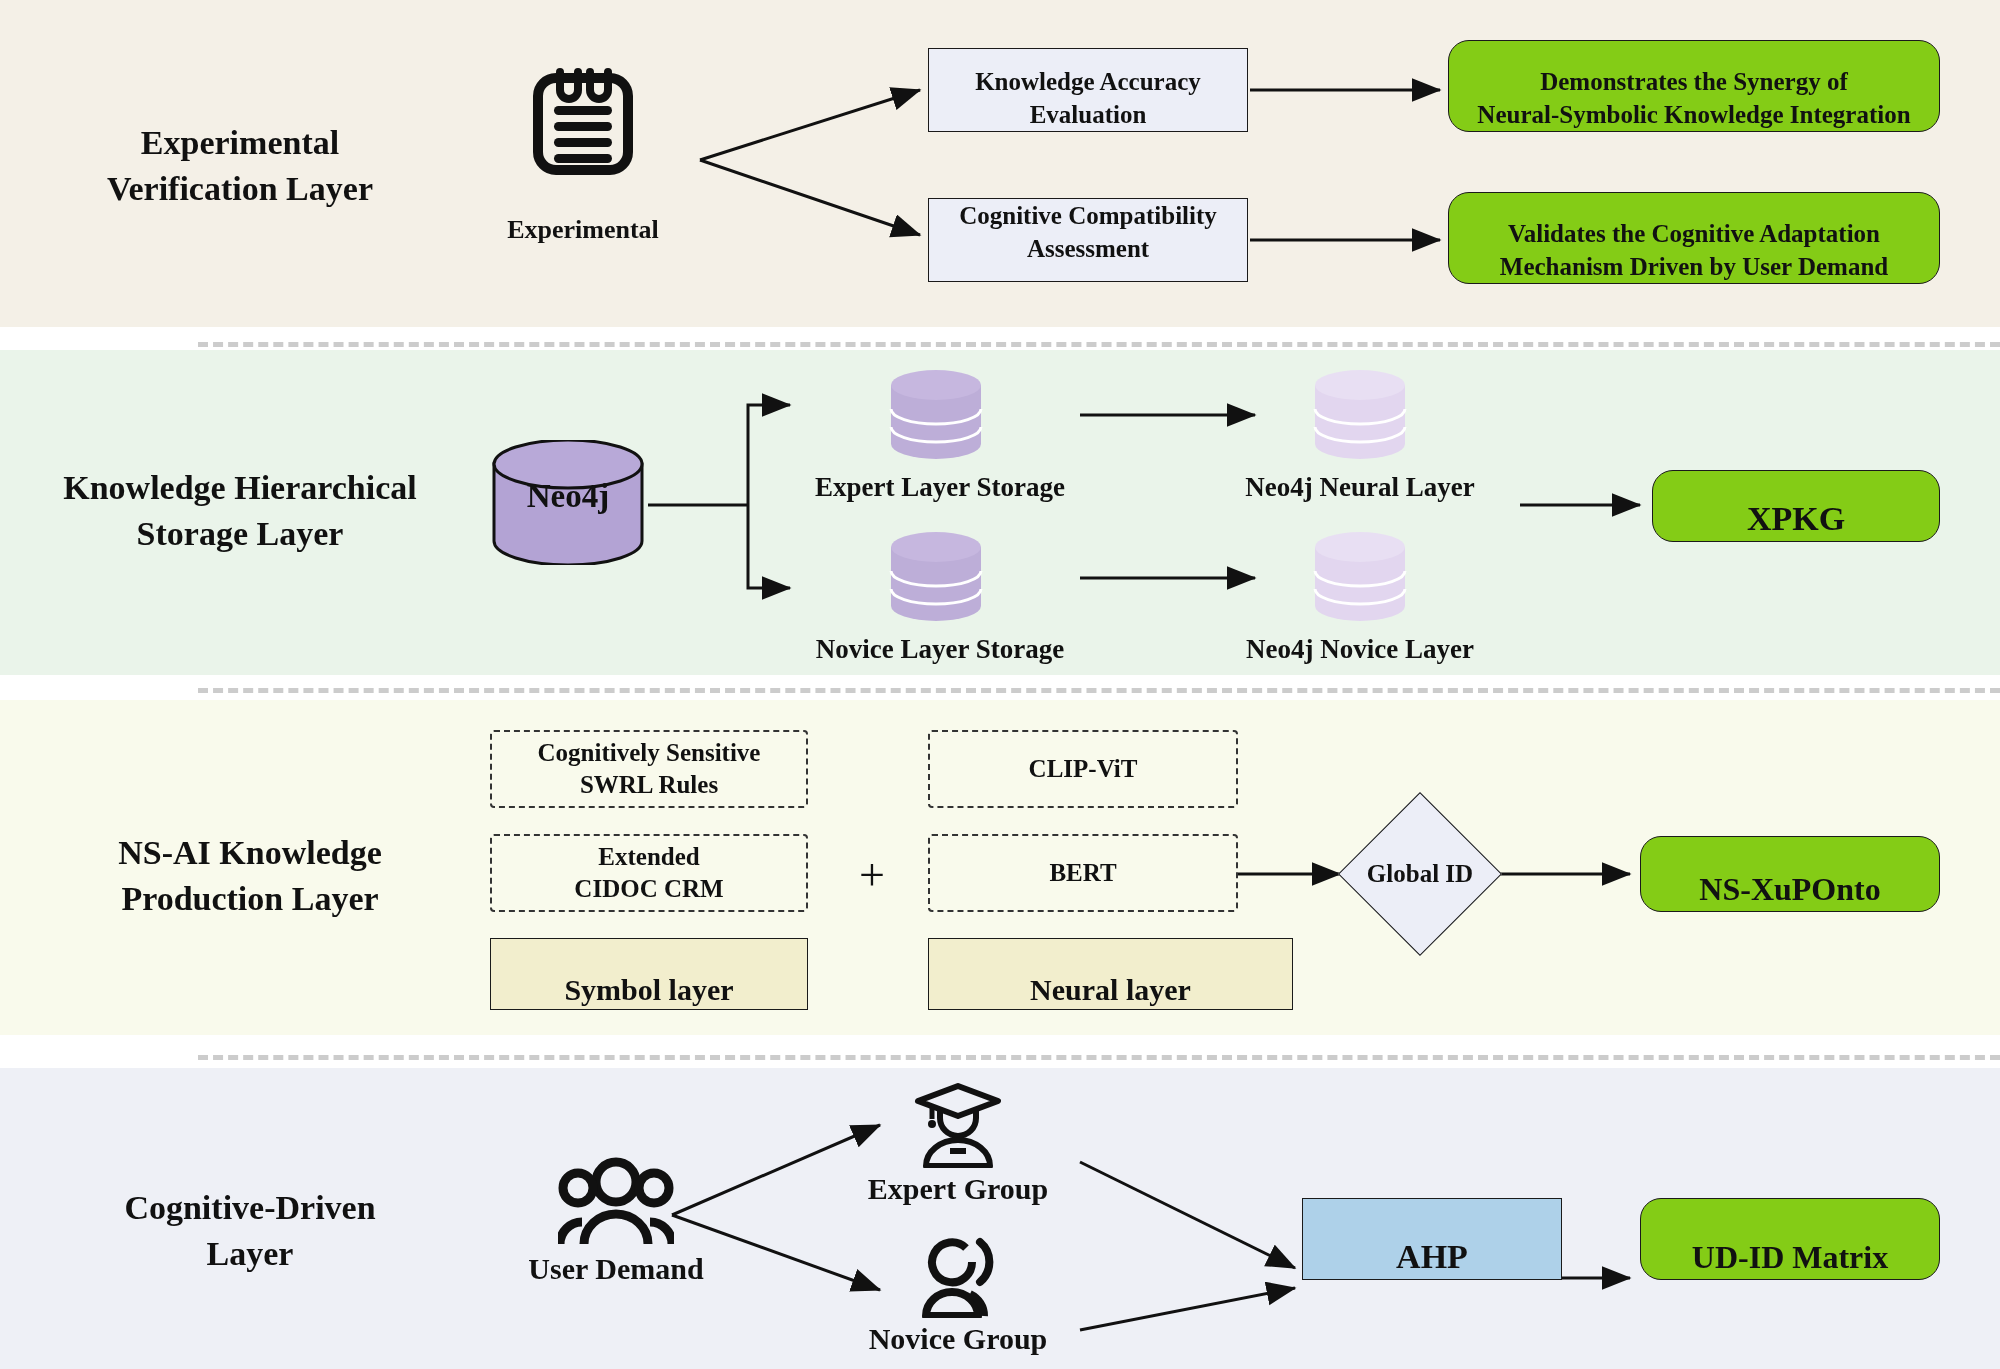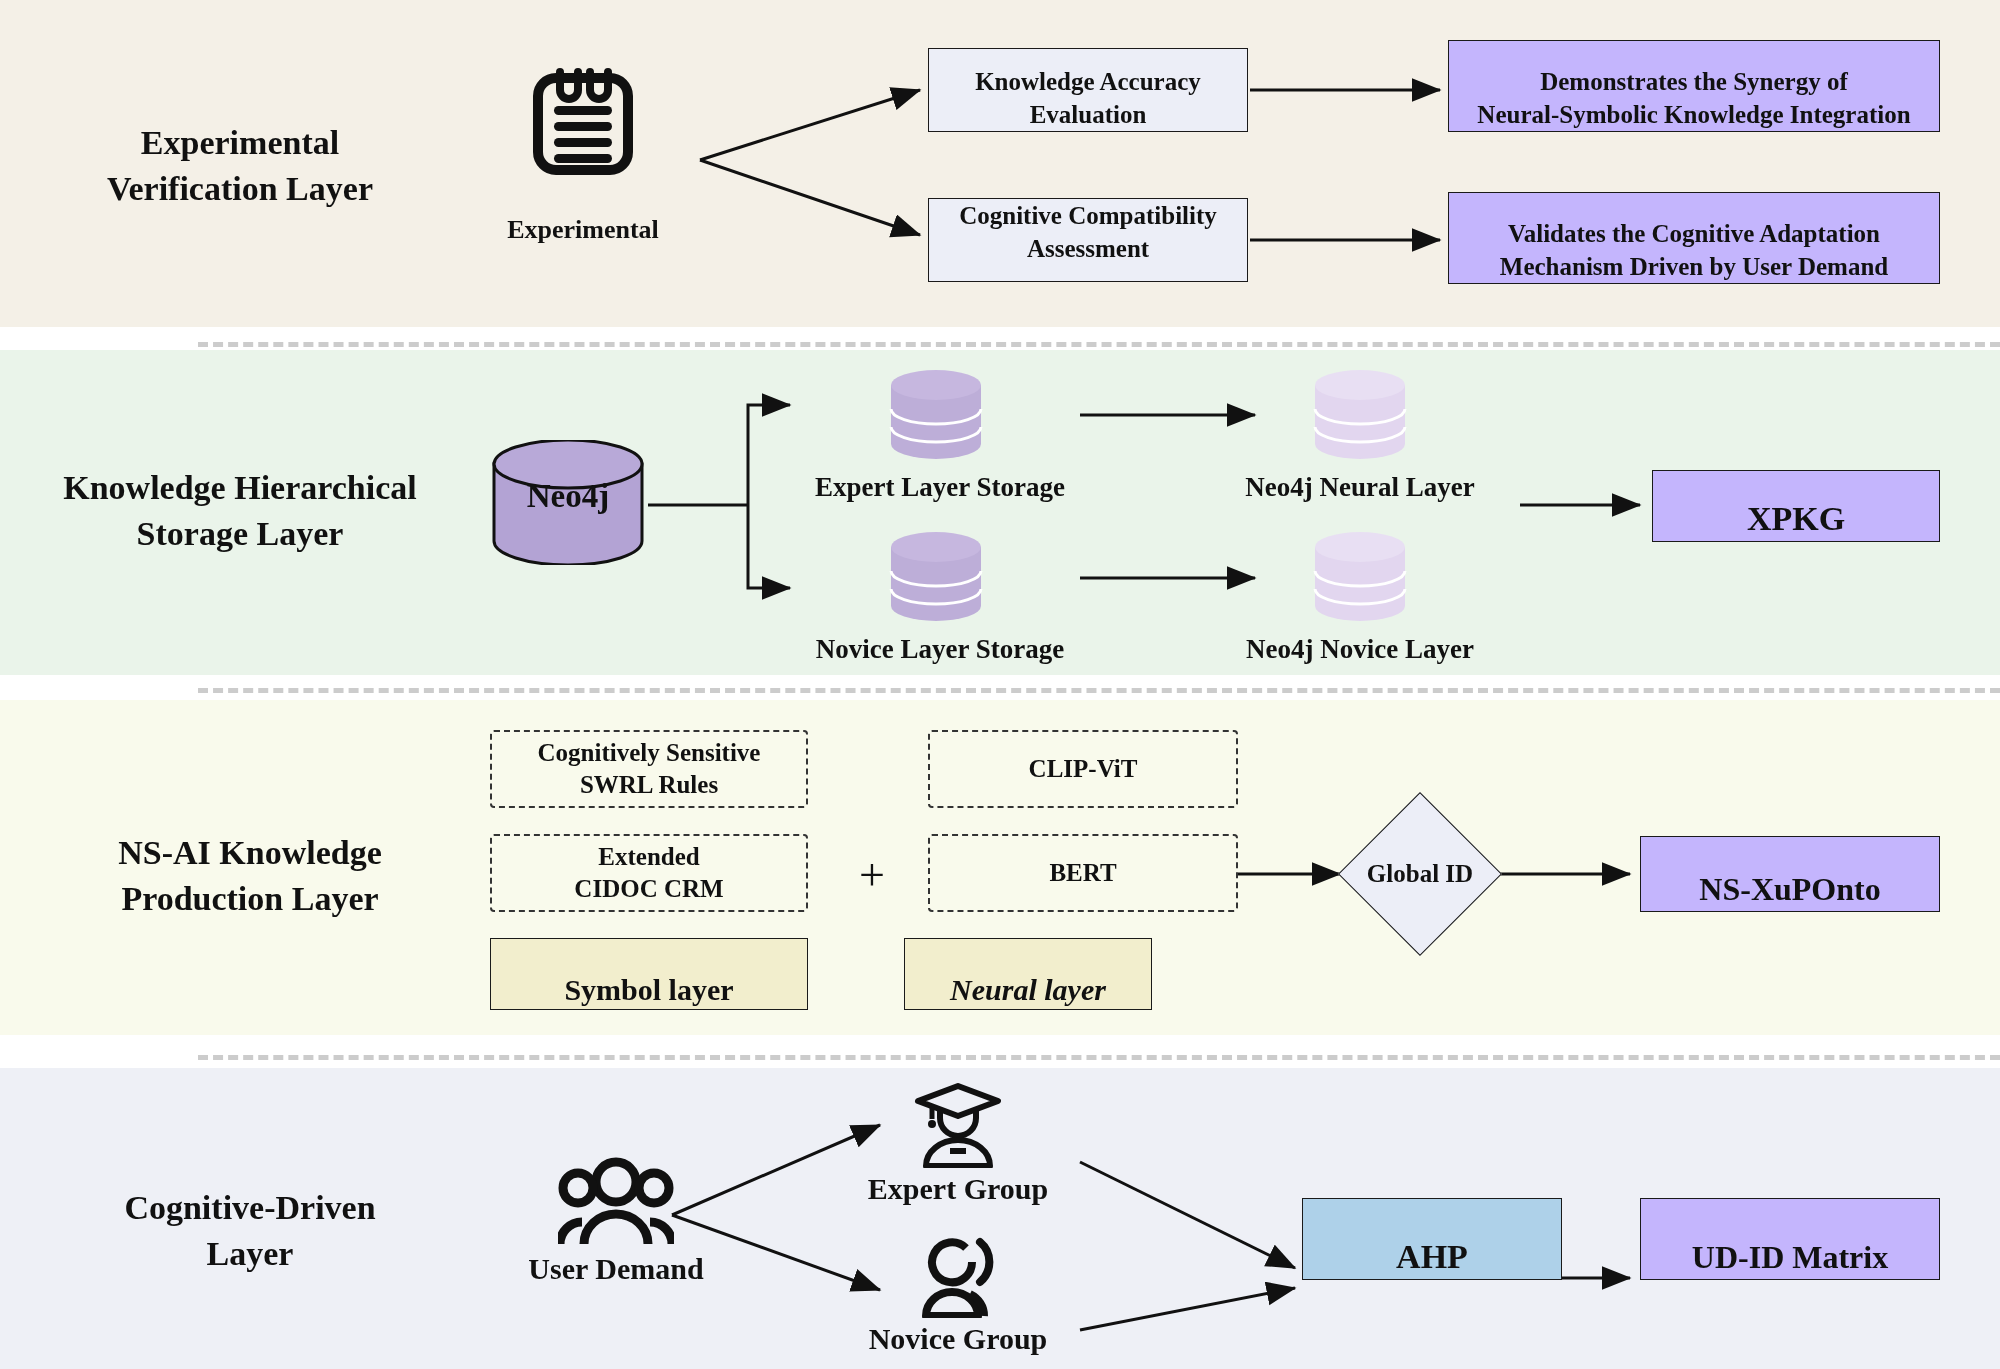--- a/index.html
+++ b/index.html
@@ -18,21 +18,21 @@
     position:absolute;text-align:center;font-weight:bold;color:#111;
     line-height:1.35;font-family:"Liberation Serif", serif;
   }
 
   .box{position:absolute;box-sizing:border-box;display:flex;align-items:center;
        justify-content:center;text-align:center;font-weight:bold;color:#111;
        line-height:1.3;font-family:"Liberation Serif", serif;}
   .box-solid{border:1.5px solid #1a1a1a;align-items:flex-end;}
   .box-dashed{border:2px dashed #333;border-radius:4px;background:transparent;}
   .fill-lav{background:#eceef7;}
-  .fill-pink{background:#c4b5fd;}
+  .fill-pink{background:#84cc16;border-radius:21px;}
   .fill-cream{background:#f2eecd;}
   .fill-blue{background:#aed1e9;}
 
   .plain-label{position:absolute;text-align:center;font-weight:bold;color:#111;
                font-family:"Liberation Serif", serif;}
 
   .diamond{position:absolute;background:#eceef7;border:1.5px solid #1a1a1a;
            transform:rotate(45deg);box-sizing:border-box;}
   .diamond-text{position:absolute;display:flex;align-items:center;justify-content:center;
                 font-weight:bold;color:#111;text-align:center;
@@ -220,21 +220,21 @@
   </div>
 
   <div class="plus" style="left:852px;top:852px;width:40px;text-align:center;">+</div>
 
   <div class="box box-dashed" style="left:928px;top:730px;width:310px;height:78px;font-size:25px;padding:0 8px;">
     <span>CLIP-ViT</span>
   </div>
   <div class="box box-dashed" style="left:928px;top:834px;width:310px;height:78px;font-size:25px;padding:0 8px;">
     <span>BERT</span>
   </div>
-  <div class="box box-solid fill-cream" style="left:904px;top:938px;width:248px;height:72px;font-size:30px;font-style:italic;">
+  <div class="box box-solid fill-cream" style="left:928px;top:938px;width:365px;height:72px;font-size:30px;">
     <span>Neural layer</span>
   </div>
 
   <div class="diamond" style="left:1362px;top:816px;width:116px;height:116px;"></div>
   <div class="diamond-text" style="left:1340px;top:852px;width:160px;height:44px;font-size:25px;">Global ID</div>
 
   <div class="box box-solid fill-pink" style="left:1640px;top:836px;width:300px;height:76px;font-size:32px;">
     <span>NS-XuPOnto</span>
   </div>
 

